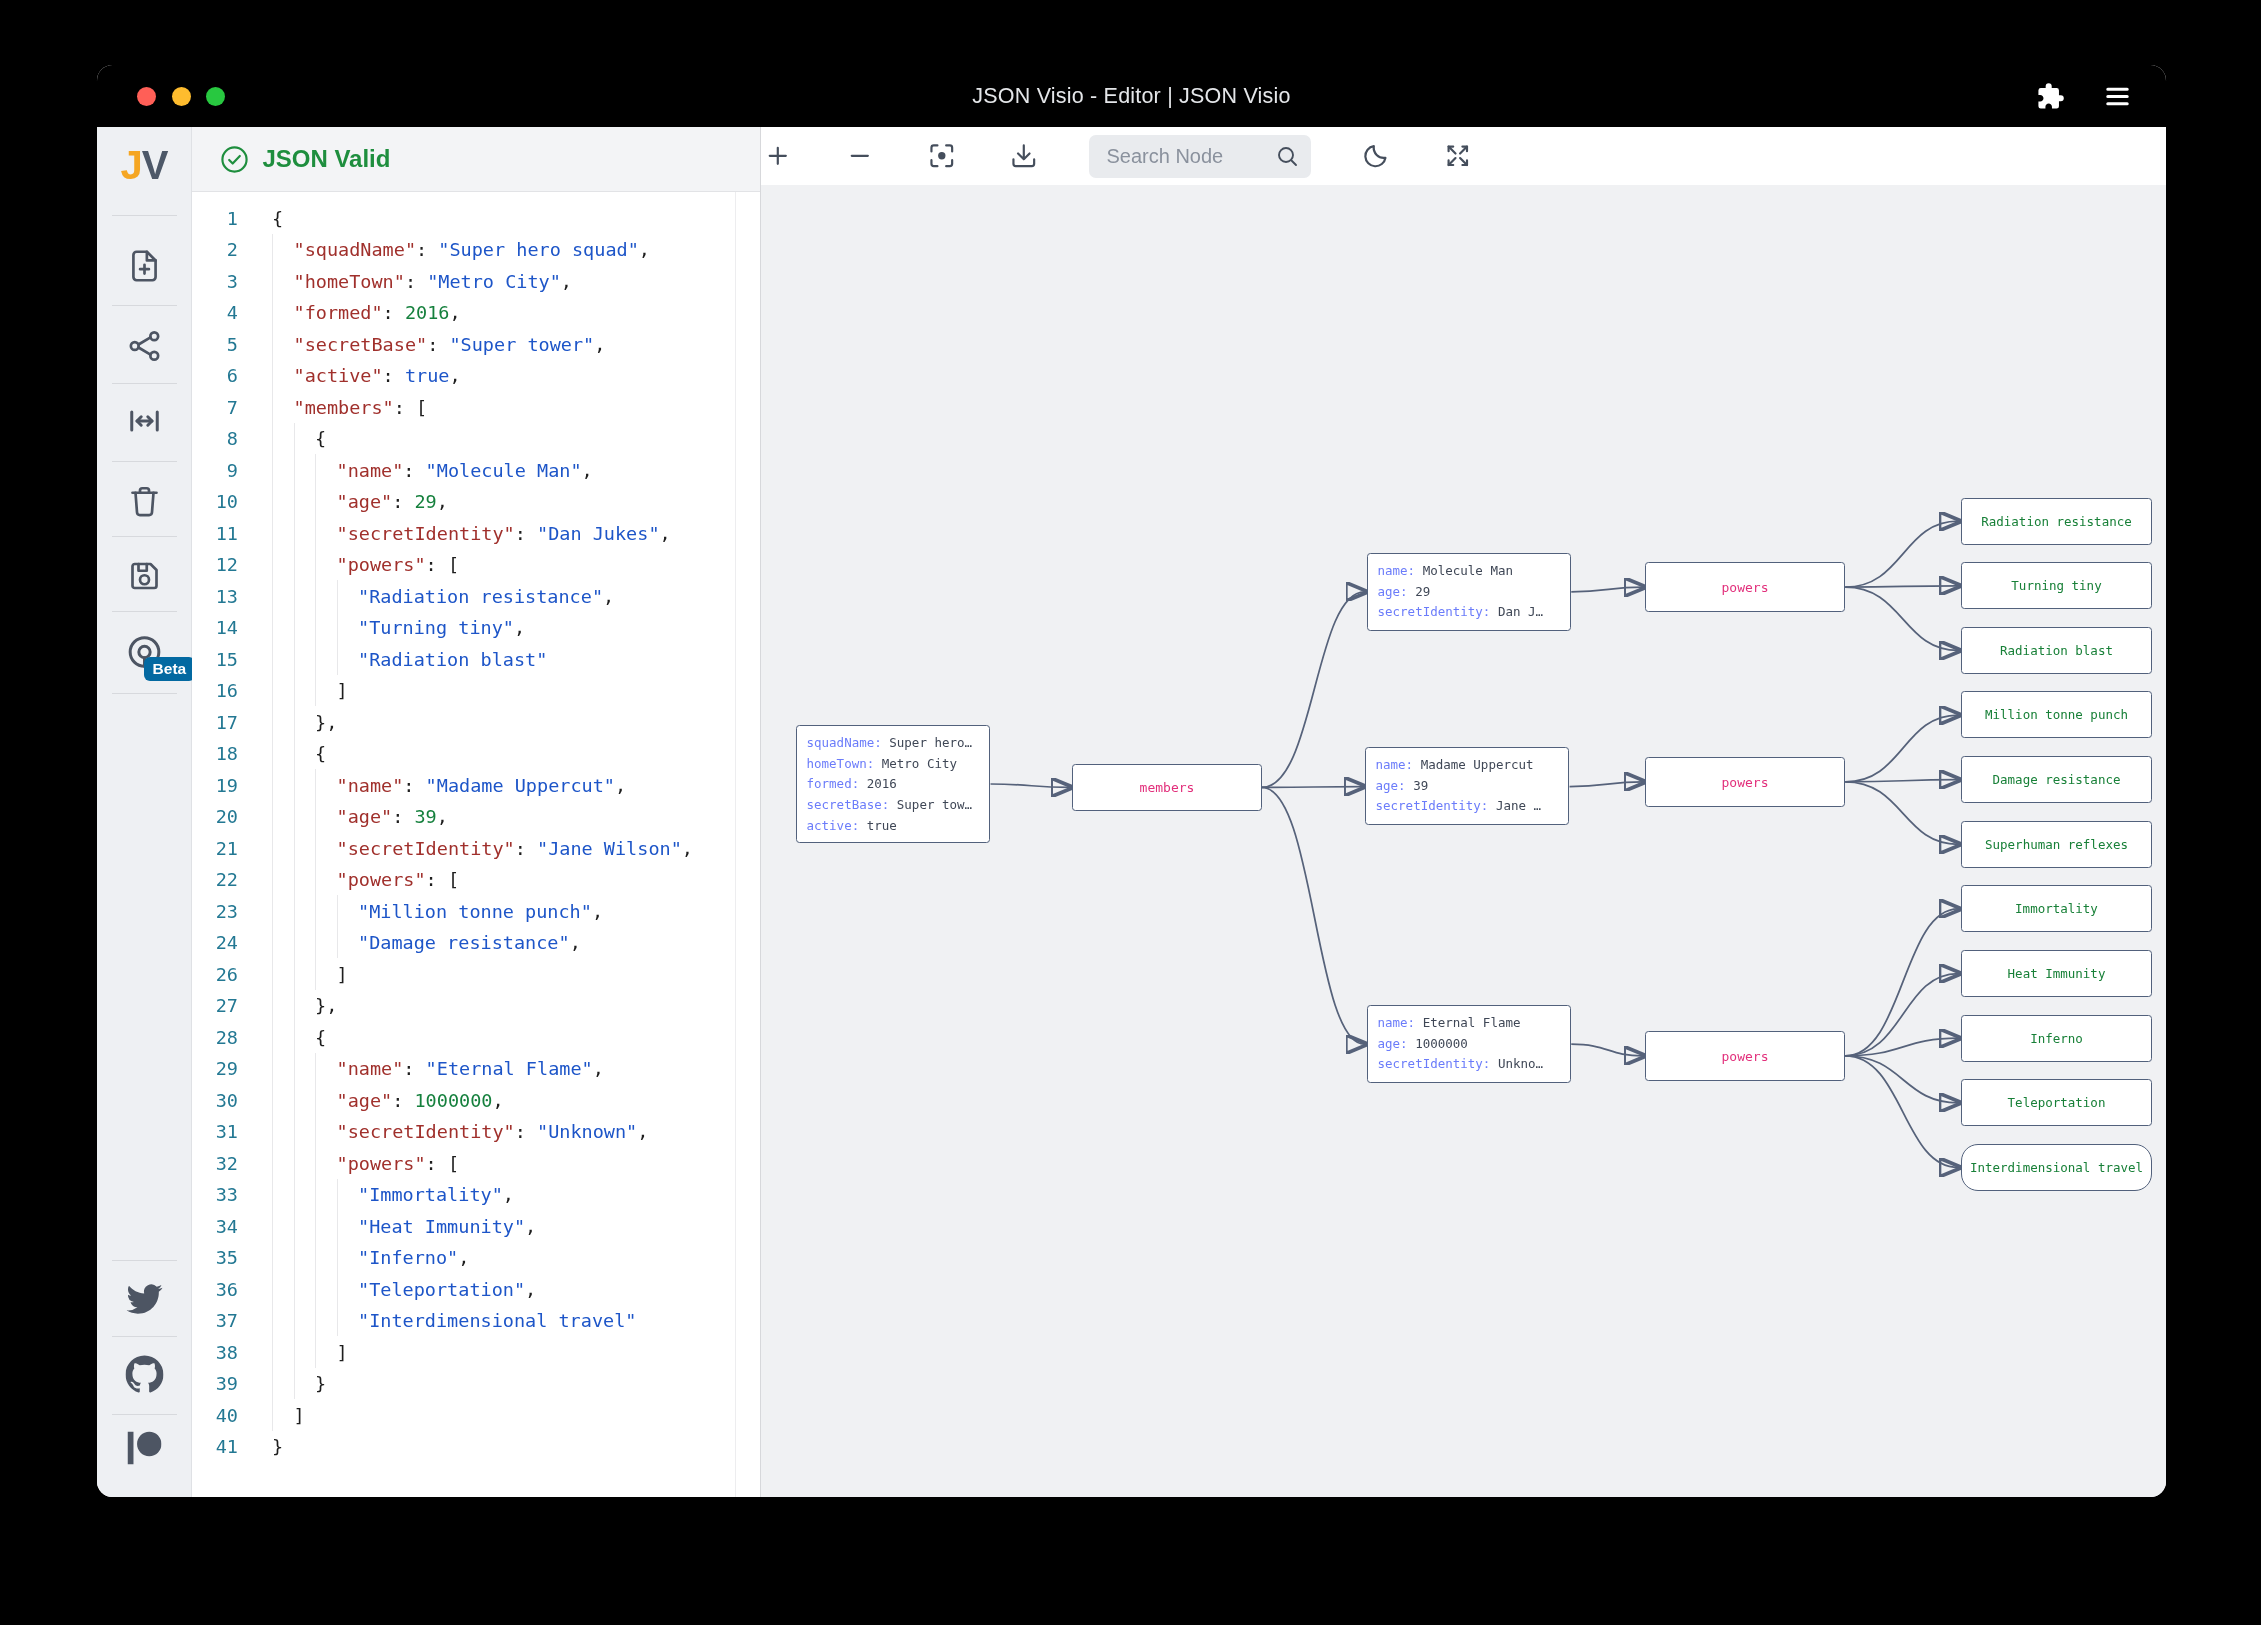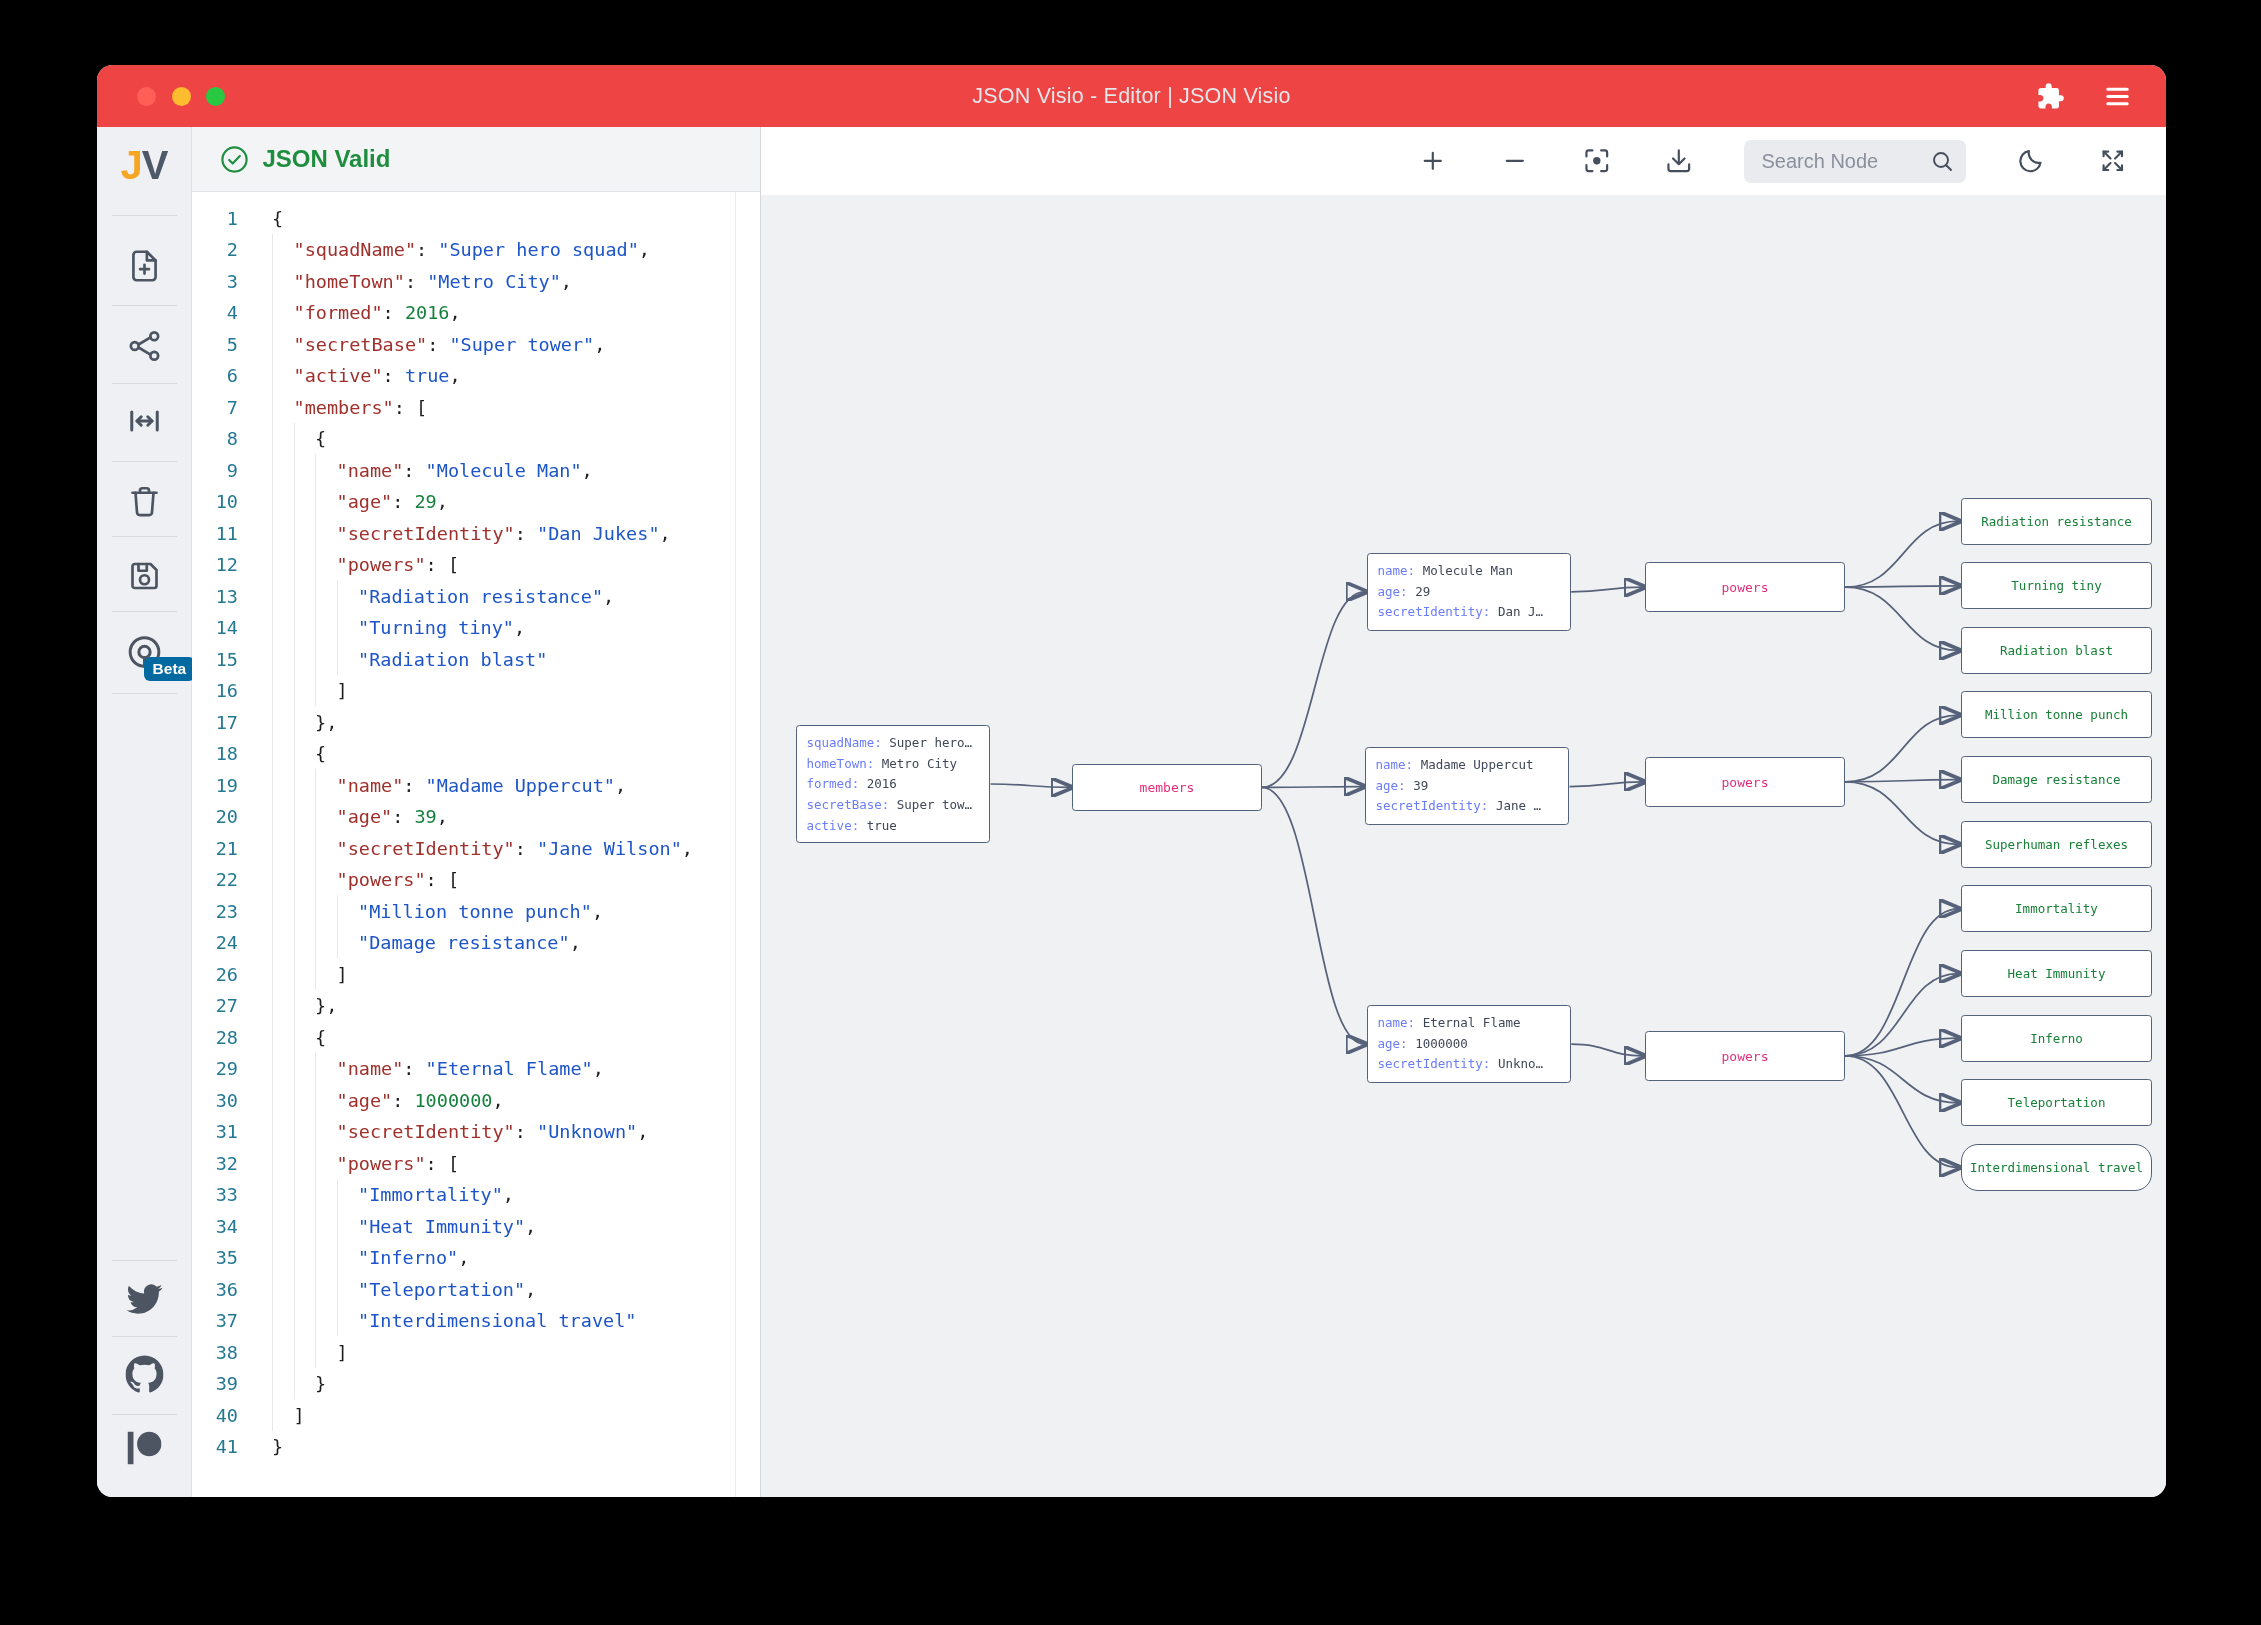--- a/index.html
+++ b/index.html
@@ -1,21 +1,21 @@
 <!DOCTYPE html>
 <html style="font-size:13.8px"><head>
 <meta charset="utf-8">
 <style>
   * { box-sizing: border-box; }
   html,body { margin:0; padding:0; background:#000; width:2261px; height:1625px; overflow:hidden;
               font-family:"Liberation Sans", sans-serif; }
   .window { position:absolute; left:97px; top:65px; width:2069px; height:1432px;
             border-radius:15.5px; overflow:hidden; background:#fff; }
   
-  .titlebar { position:relative; height:62px; background:#ef4444; display:flex; align-items:center; }
+  .titlebar { position:relative; height:62px; background:#000000; display:flex; align-items:center; }
   .lights { position:absolute; left:40px; top:0; height:62px; display:flex; align-items:center; gap:15.5px; }
   .light { width:19px; height:19px; border-radius:50%; display:inline-block; }
   .light.red{background:#ff5f57}.light.yellow{background:#febc2e}.light.green{background:#28c840}
   .wtitle { width:100%; text-align:center; color:#e4e6e9; font-size:21.5px; letter-spacing:0.2px; }
   .tb-icons { position:absolute; right:34px; top:0; height:62px; display:flex; align-items:center; gap:38px; }
   
   .content { position:absolute; top:62px; left:0; right:0; bottom:0; display:flex; }
   
   .sidebar { position:relative; width:95px; background:#eef0f3; border-right:0.9px solid #dfe1e5; flex:0 0 95px; }
   .sbtn { position:absolute; left:50%; transform:translateX(-50%); width:55px; height:43px;
@@ -33,22 +33,22 @@
   .code { position:absolute; top:65px; left:0; right:0; bottom:0; overflow:hidden;
           font-family:"DejaVu Sans Mono", monospace; padding-top:10.3px; }
   .ruler { position:absolute; left:543px; top:0; bottom:0; width:0.9px; background:#ededef; }
   .cl { display:flex; height:31.5px; align-items:center; white-space:pre; }
   .ln { flex:0 0 80px; text-align:right; padding-right:34px; color:#237893; font-size:18.5px; }
   .lc { display:flex; align-items:center; height:100%; font-size:18.5px; color:#1e1e1e; }
   .ig { flex:0 0 21.5px; width:21.5px; height:31.5px; border-left:0.9px solid #e8e8ea; }
   .tk-k{color:#a0302c}.tk-s{color:#1d55c8}.tk-n{color:#15803d}.tk-b{color:#1d55c8}.tk-p{color:#1e1e1e}
   
   .canvas { position:relative; flex:1; background:#f0f1f3; }
-  .cv-toolbar { position:absolute; top:0; left:0; right:0; height:68px; background:#fff; z-index:3;
-                display:flex; align-items:center; justify-content:flex-end; padding-right:36px; gap:48px; }
+  .cv-toolbar { position:absolute; top:0; left:0; right:0; height:58px; background:#fff; z-index:3;
+                display:flex; align-items:center; padding-right:36px; gap:48px; }
   .tbtn { display:flex; align-items:center; justify-content:center; width:34px; height:34px; }
   .searchbox { width:222px; height:43px; background:#e9ebee; border-radius:6.9px; display:flex;
                align-items:center; padding:0 12px 0 15.5px; gap:8.6px; }
   .searchbox input { flex:1; border:none; outline:none; background:transparent; font-size:20px;
                      color:#333; font-family:"Liberation Sans", sans-serif; min-width:0; }
   .searchbox input::placeholder { color:#8a919d; }
   .cv-area { position:absolute; inset:0; z-index:1; }
   #edges { position:absolute; inset:0; }
   #edges path { fill:none; stroke:#56627a; stroke-width:2; }
   .gnode { position:absolute; background:#fff; border:1.3px solid #52617c; border-radius:3.4px;

